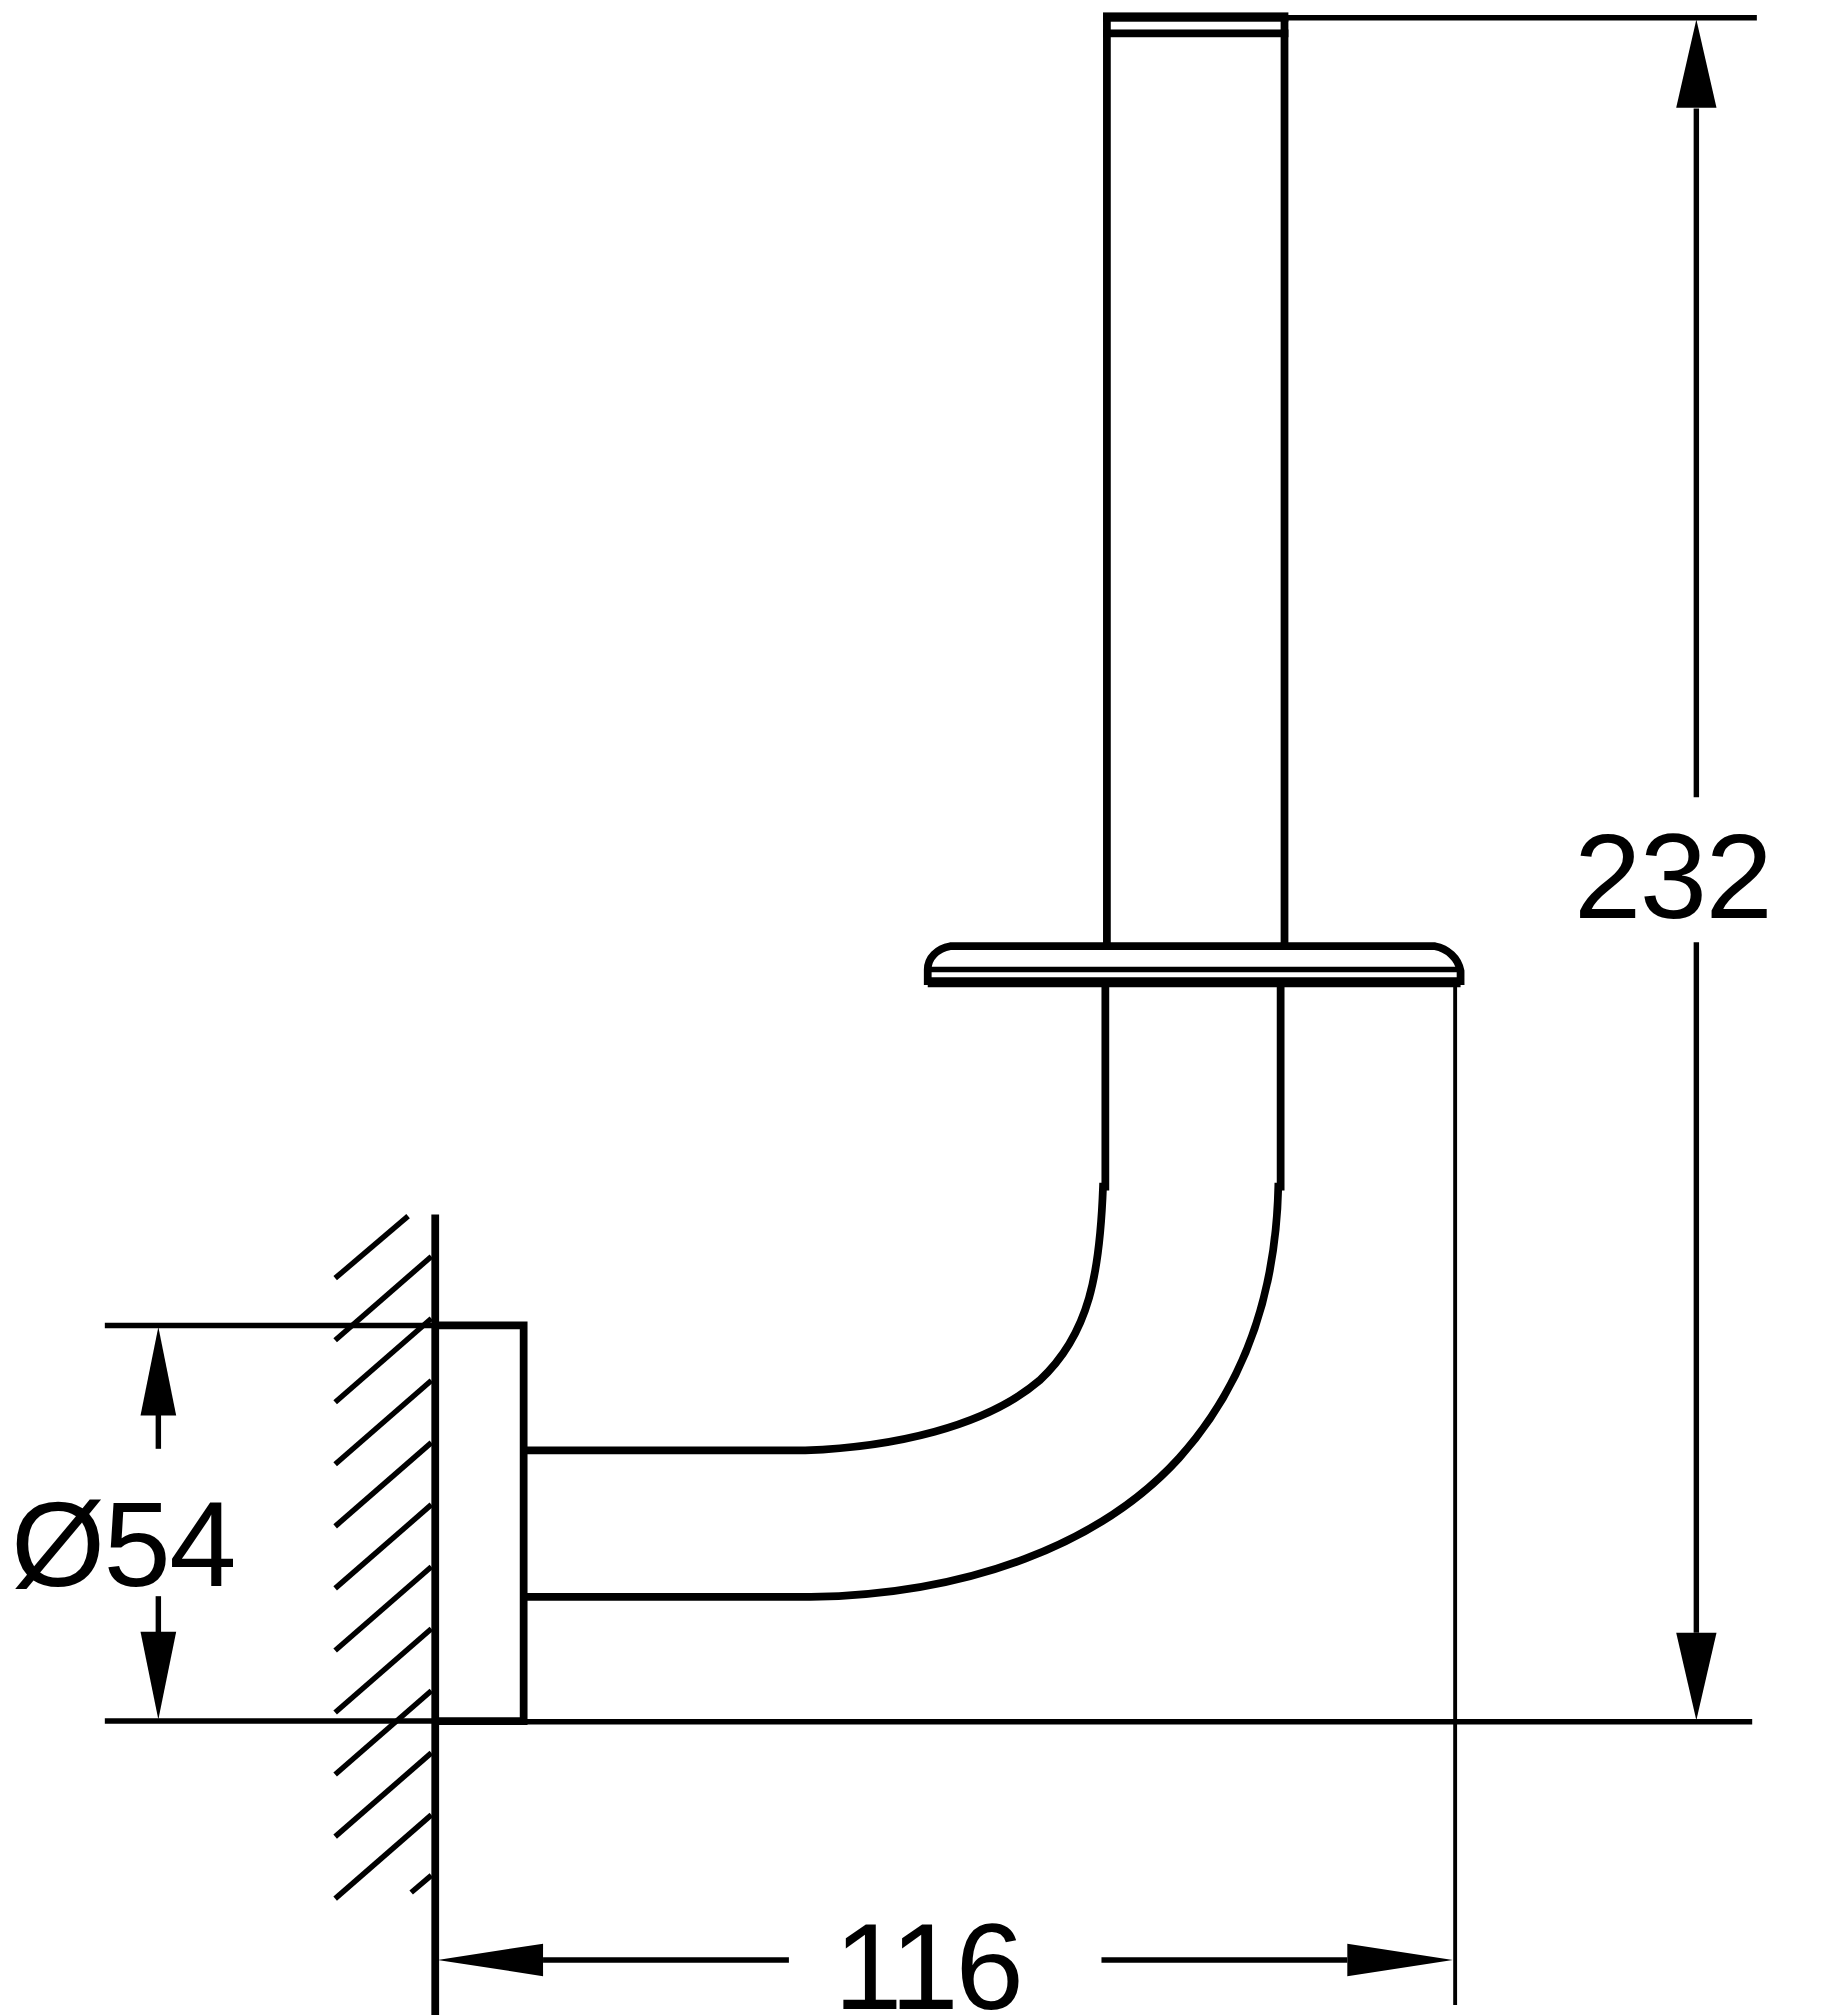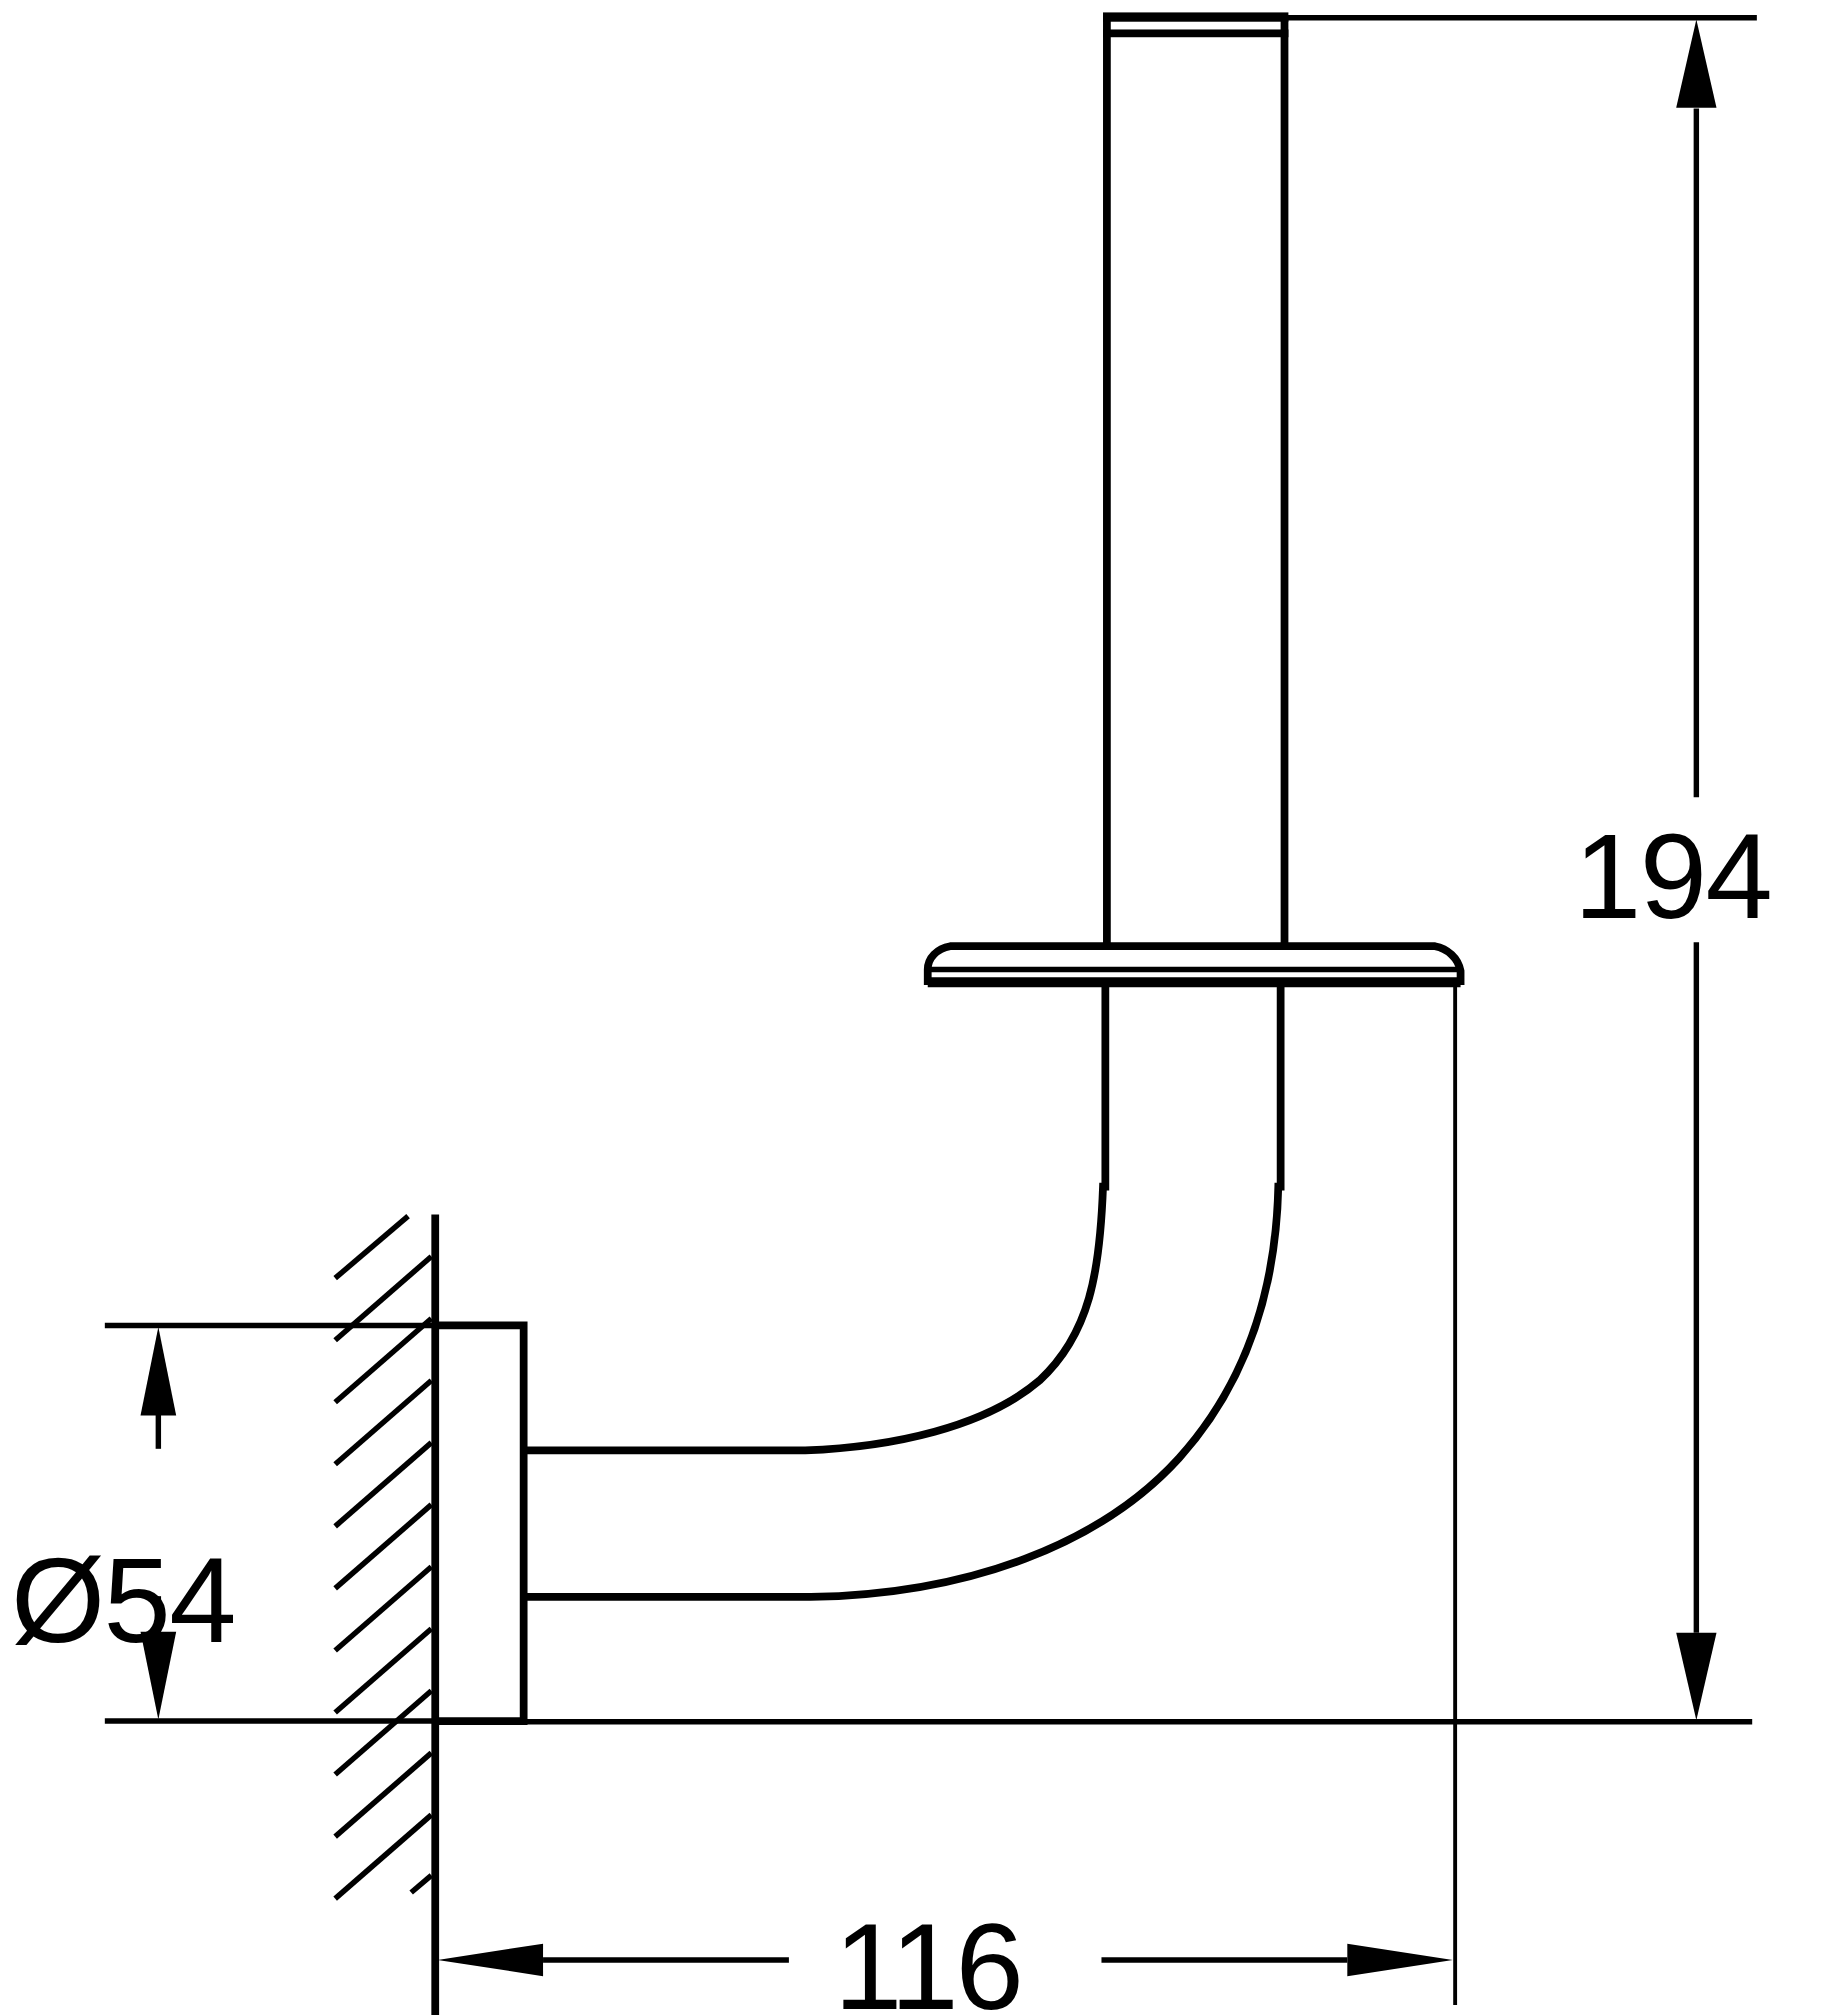--- a/index.html
+++ b/index.html
@@ -97,19 +97,19 @@
   <g>
     <line class="ln med" x1="135" y1="1709" x2="561" y2="1709"></line>
     <line class="ln med" x1="135" y1="2219" x2="561" y2="2219"></line>
     <line class="ln med" x1="204" y1="1824" x2="204" y2="1868"></line>
     <line class="ln med" x1="204" y1="2058" x2="204" y2="2105"></line>
     <polygon points="204,1711 181,1825 227,1825" fill="#000"></polygon>
     <polygon points="204,2217 181,2104 227,2104" fill="#000"></polygon>
   </g>
 </svg>
 
-<div class="dimtext" style="left:1574px; top:816px; font-size:121px; letter-spacing:-1.6px;">194</div>
+<div class="dimtext" style="left:1574px; top:816px; font-size:121px; letter-spacing:-1.6px;">232</div>
 
 <div class="dimtext" style="left:834px; top:1905px; font-size:123px; letter-spacing:-3.1px;">116</div>
 
-<div class="dimtext" style="left:11px; top:1540px; font-size:121px; letter-spacing:-1.6px;">Ø54</div>
+<div class="dimtext" style="left:11px; top:1484px; font-size:121px; letter-spacing:-1.6px;">Ø54</div>
 </div>
 
 
 </body></html>

